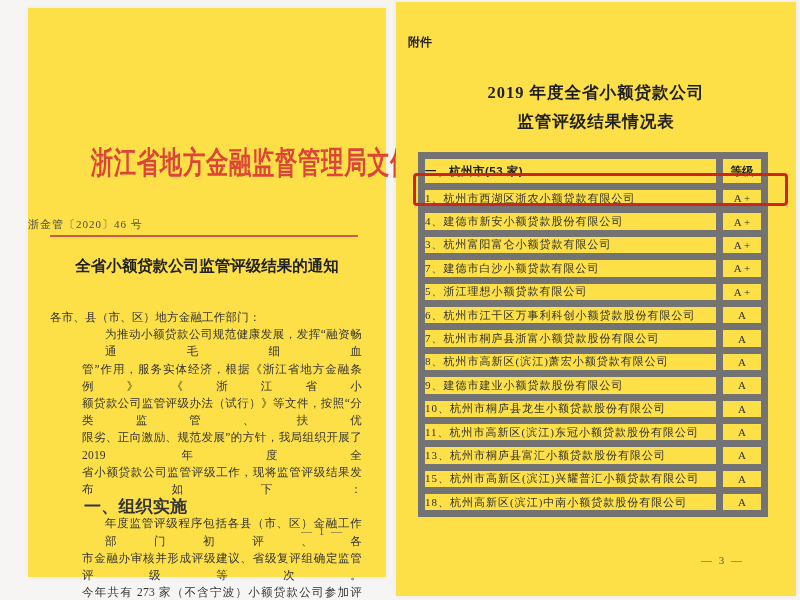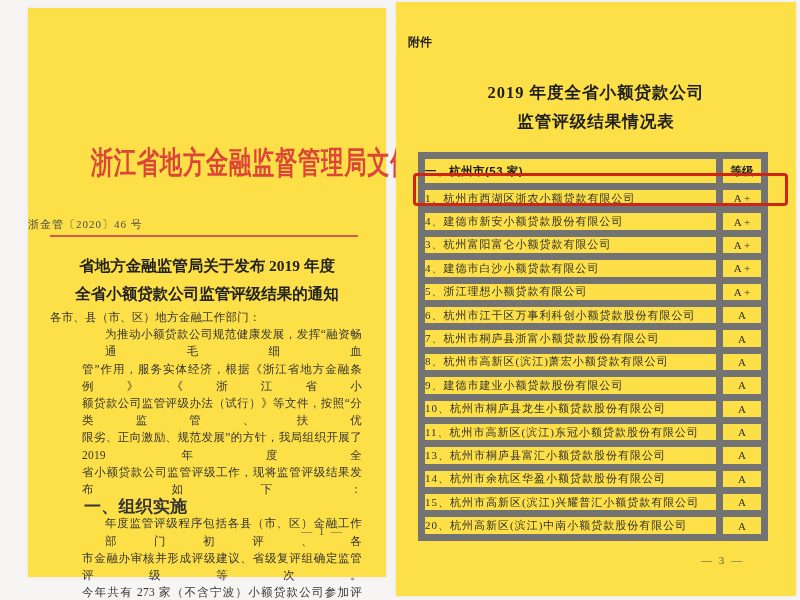--- a/index.html
+++ b/index.html
@@ -62,21 +62,20 @@
 </head>
 <body>
 
 <div class="page" id="page-left">
   <div class="gov-title-wrap">
     <span class="gov-title">浙江省地方金融监督管理局文件</span>
   </div>
   <div class="doc-number">浙金管〔2020〕46 号</div>
   <div class="red-rule"></div>
   <div class="doc-title">
-    <div>省地方金融监管局关于发布 2019 年度</div>
     <div>全省小额贷款公司监管评级结果的通知</div>
   </div>
   <div class="left-body">
       <div class="bline">各市、县（市、区）地方金融工作部门：</div>
       <div class="bline ind fill">为推动小额贷款公司规范健康发展，发挥“融资畅通毛细血</div>
       <div class="bline fill">管”作用，服务实体经济，根据《浙江省地方金融条例》《浙江省小</div>
       <div class="bline fill">额贷款公司监管评级办法（试行）》等文件，按照“分类监管、扶优</div>
       <div class="bline fill">限劣、正向激励、规范发展”的方针，我局组织开展了 2019 年度全</div>
       <div class="bline fill">省小额贷款公司监管评级工作，现将监管评级结果发布如下：</div>
       <div class="bline ind bold">一、组织实施</div>
@@ -107,21 +106,21 @@
         </tr>
         <tr>
           <td class="name">4、建德市新安小额贷款股份有限公司</td>
           <td class="grade">A +</td>
         </tr>
         <tr>
           <td class="name">3、杭州富阳富仑小额贷款有限公司</td>
           <td class="grade">A +</td>
         </tr>
         <tr>
-          <td class="name">4、建德市白沙小额贷款有限公司</td>
+          <td class="name">7、建德市白沙小额贷款有限公司</td>
           <td class="grade">A +</td>
         </tr>
         <tr>
           <td class="name">5、浙江理想小额贷款有限公司</td>
           <td class="grade">A +</td>
         </tr>
         <tr>
           <td class="name">6、杭州市江干区万事利科创小额贷款股份有限公司</td>
           <td class="grade">A</td>
         </tr>
@@ -143,28 +142,24 @@
         </tr>
         <tr>
           <td class="name">11、杭州市高新区(滨江)东冠小额贷款股份有限公司</td>
           <td class="grade">A</td>
         </tr>
         <tr>
           <td class="name">13、杭州市桐庐县富汇小额贷款股份有限公司</td>
           <td class="grade">A</td>
         </tr>
         <tr>
-          <td class="name">14、杭州市余杭区华盈小额贷款股份有限公司</td>
-          <td class="grade">A</td>
-        </tr>
-        <tr>
           <td class="name">15、杭州市高新区(滨江)兴耀普汇小额贷款有限公司</td>
           <td class="grade">A</td>
         </tr>
         <tr>
-          <td class="name">20、杭州高新区(滨江)中南小额贷款股份有限公司</td>
+          <td class="name">18、杭州高新区(滨江)中南小额贷款股份有限公司</td>
           <td class="grade">A</td>
         </tr>
       </tbody>
   </table>
   <div class="highlight-box"></div>
   <div class="page-num" id="right-pagenum">— 3 —</div>
 </div>
 
 </body></html>

